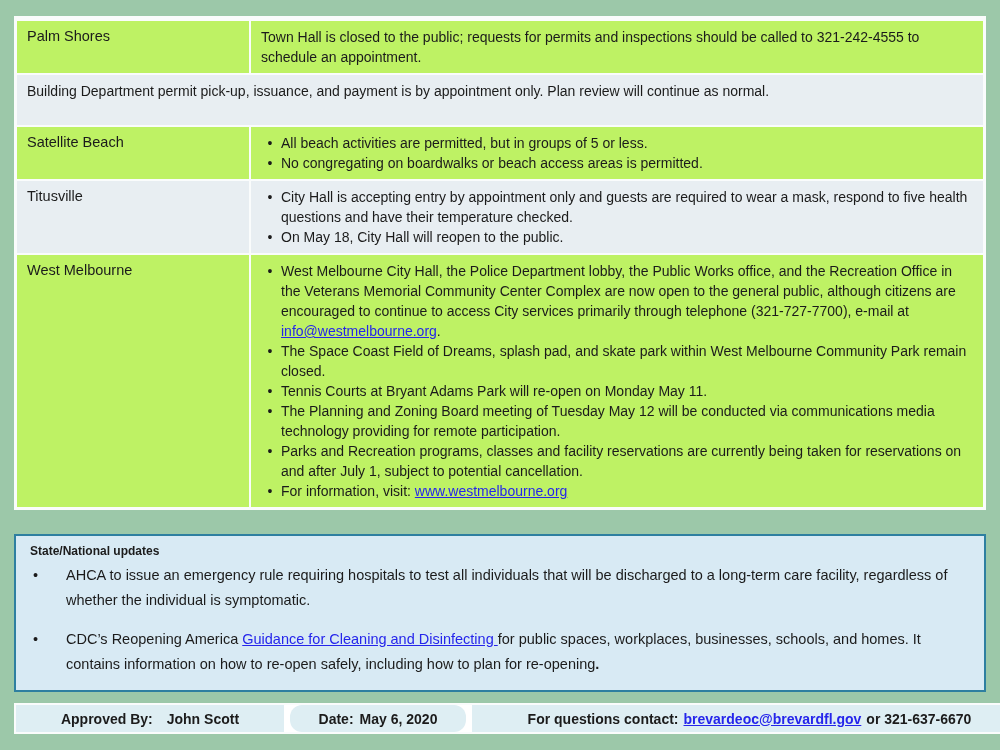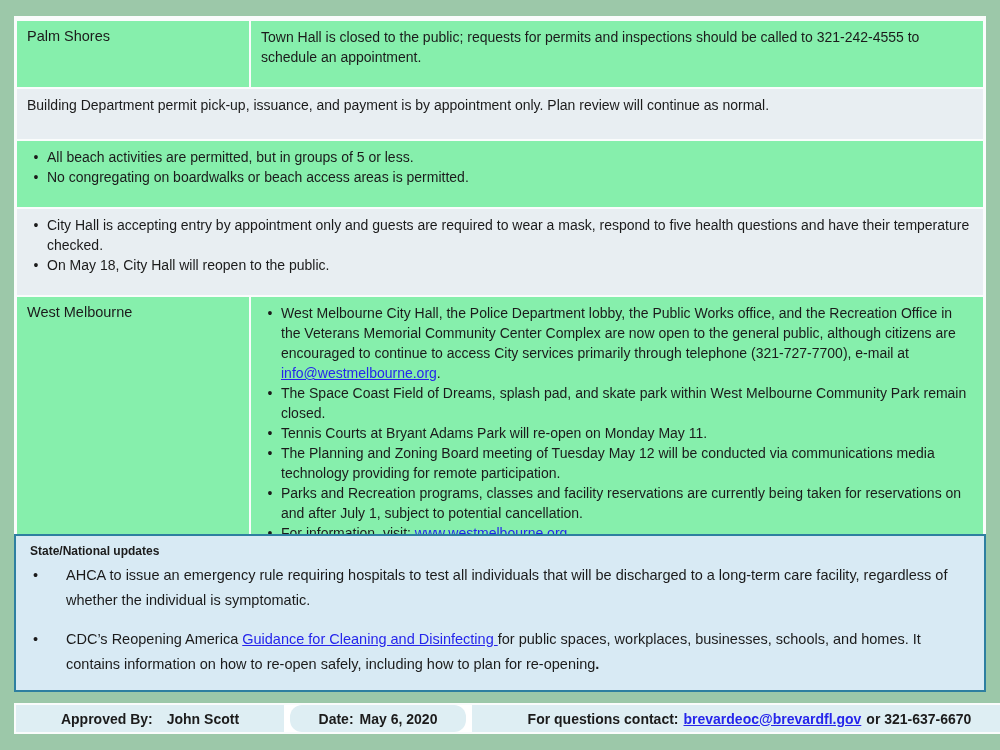--- a/index.html
+++ b/index.html
@@ -10,25 +10,25 @@
     color:#1b1b1b;
   }
   .tablewrap{
     position:absolute;left:14px;top:16px;width:972px;
     border:3px solid #FAFCFC;box-sizing:border-box;background:#FAFCFC;
   }
   .hdr{height:31px;background:#1B7FA5;position:relative;}
   .hdr-title{color:#ffffff;font-weight:bold;font-size:16px;text-align:center;line-height:31px;letter-spacing:.2px;}
   .logo{position:absolute;right:2px;top:1px;width:27px;height:29px;}
   .prow{display:flex;border-top:2px solid #FAFCFC;}
-  .prow.dk{background:#86efac;}
+  .prow.dk{background:#bef264;}
   .prow.lt{background:#E8EEF2;}
   .r0{min-height:50px}.r1{min-height:50px}.r2{min-height:50px}.r3{min-height:70px}.r4{min-height:252px}
   .ccity{width:234px;flex:none;padding:7px 10px;box-sizing:border-box;font-size:14.5px;border-right:2px solid #FAFCFC;}
-  .cstat{flex:1;padding:6px 12px 20px 8px;box-sizing:border-box;font-size:14px;line-height:20px;}
+  .cstat{flex:1;padding:6px 12px 6px 8px;box-sizing:border-box;font-size:14px;line-height:20px;}
   .ptxt{padding-left:2px;}
   .bl{display:flex;}
   .bm{width:22px;flex:none;text-align:center;}
   .bc{flex:1;}
   .lnk{color:#2525EB;text-decoration:underline;cursor:pointer;}
   .b{font-weight:bold;}
   .state{
     position:absolute;left:14px;top:534px;width:972px;height:158px;
     background:#D8EAF4;border:2px solid #2E7FA0;box-sizing:border-box;
     padding:6px 14px 0 12px;
@@ -59,32 +59,34 @@
         <div class="cstat">
           <div class="ptxt"><span>Town Hall is closed to the public; requests for permits and inspections should be called to 321-242-4555 to schedule an appointment.</span></div>
         </div>
       </div>
       <div class="prow lt r1">
         <div class="cstat">
           <div class="ptxt"><span>Building Department permit pick-up, issuance, and payment is by appointment only. Plan review will continue as normal.</span></div>
         </div>
       </div>
       <div class="prow dk r2">
+        <div class="ccity">Satellite Beach</div>
         <div class="cstat">
           <div class="bl">
             <span class="bm">•</span>
             <span class="bc"><span>All beach activities are permitted, but in groups of 5 or less.</span></span>
           </div>
           <div class="bl">
             <span class="bm">•</span>
             <span class="bc"><span>No congregating on boardwalks or beach access areas is permitted.</span></span>
           </div>
         </div>
       </div>
       <div class="prow lt r3">
+        <div class="ccity">Titusville</div>
         <div class="cstat">
           <div class="bl">
             <span class="bm">•</span>
             <span class="bc"><span>City Hall is accepting entry by appointment only and guests are required to wear a mask, respond to five health questions and have their temperature checked.</span></span>
           </div>
           <div class="bl">
             <span class="bm">•</span>
             <span class="bc"><span>On May 18, City Hall will reopen to the public.</span></span>
           </div>
         </div>

